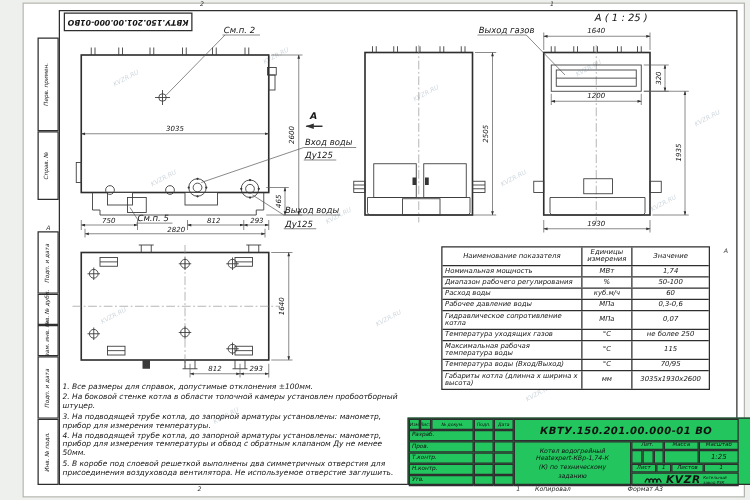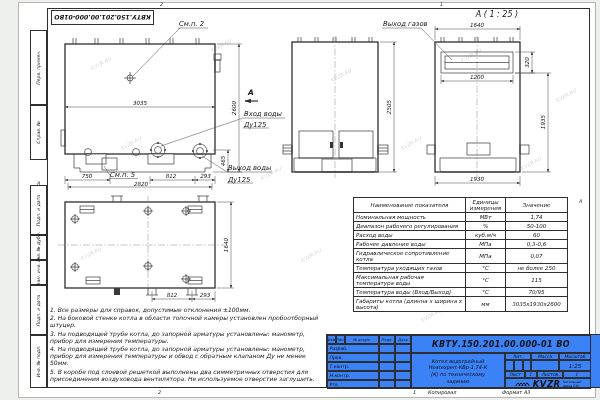--- a/index.html
+++ b/index.html
@@ -25,21 +25,21 @@
   .spec{position:absolute;left:353px;top:197px;width:215px;z-index:4;background:#fff;
         border:1.2px solid #2e2e2e;box-sizing:border-box;font-size:5.5px;font-style:italic;color:#151515;}
   .spec .tr{display:flex;border-top:0.8px solid #2e2e2e;}
   .spec .tr:first-child{border-top:none;}
   .spec .c{box-sizing:border-box;padding:1px 2px;}
   .spec .n{width:112px;border-right:0.8px solid #2e2e2e;}
   .spec .u{width:40px;border-right:0.8px solid #2e2e2e;display:flex;align-items:center;justify-content:center;text-align:center;}
   .spec .v{flex:1;display:flex;align-items:center;justify-content:center;text-align:center;}
   .spec .th .c{display:flex;align-items:center;justify-content:center;text-align:center;min-height:14px;}
   
-  .tb{position:absolute;left:326px;top:334px;width:275px;height:54px;z-index:4;background:#3b82f6;
+  .tb{position:absolute;left:326px;top:334px;width:275px;height:54px;z-index:4;background:#22c55e;
       border:1.4px solid #2e2e2e;box-sizing:border-box;font-style:italic;text-decoration:underline;}
   .tc{position:absolute;border:0.8px solid #2e2e2e;box-sizing:border-box;display:flex;
       align-items:center;justify-content:center;text-align:center;overflow:hidden;}
   .tc.lbl{font-size:4.4px;}
   .tc.tiny{font-size:3.6px;}
   .tc.left-lab{justify-content:flex-start;padding-left:1.5px;font-size:4.6px;}
   .des{font-size:8px;font-weight:bold;letter-spacing:.4px;}
   .nm{font-size:5px;line-height:1.32;flex-direction:column;}
   .sc{font-size:5.6px;}
   .logo-wrap{display:flex;align-items:center;justify-content:flex-start;gap:2px;}

